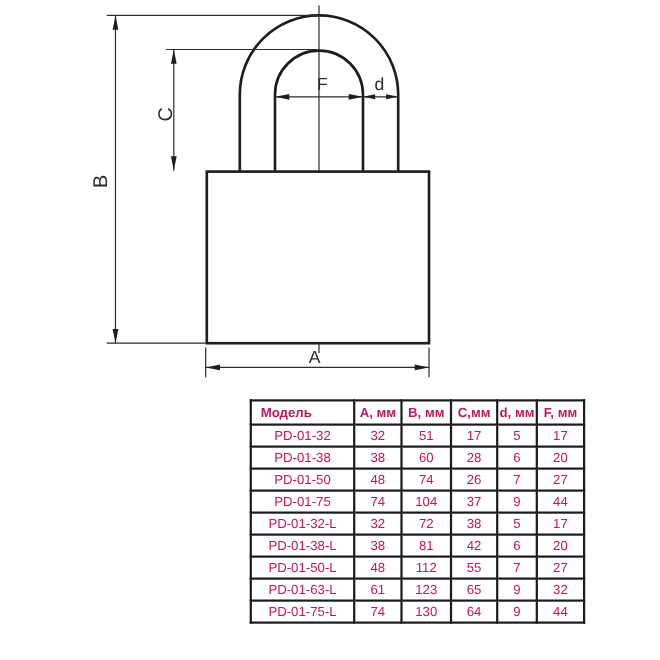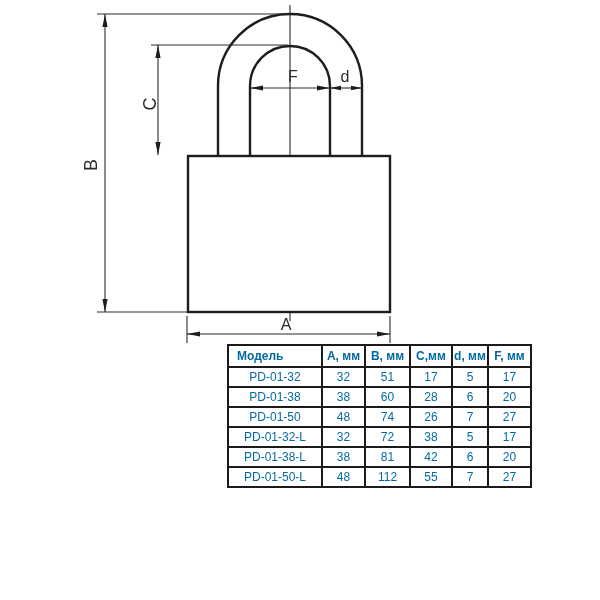--- a/index.html
+++ b/index.html
@@ -6,23 +6,23 @@
   .stage {
     position:relative; width:600px; height:600px; background:#ffffff;
     font-family:"Liberation Sans", sans-serif; overflow:hidden;
   }
   svg.diagram { position:absolute; left:0; top:0; display:block; }
   svg.diagram text { fill:#2b2b2b; }
   .dim-label { font-size:16px; }
   .dim-label-lg { font-size:18px; }
 
   table.specs {
-    position:absolute; left:227px; top:344px;
+    position:absolute; left:227px; top:363px;
     border-collapse:collapse; table-layout:fixed;
-    color:#0369a1; background:#ffffff;
+    color:#be185d; background:#ffffff;
   }
   table.specs th, table.specs td {
     border:2px solid #1b1b1b; padding:0;
     font-size:12px; line-height:1; text-align:center; vertical-align:middle;
     height:18px; overflow:hidden; white-space:nowrap;
   }
   table.specs th { font-weight:bold; height:20px; }
   table.specs .left { text-align:left; padding-left:8px; }
 </style>
 </head>
@@ -119,20 +119,28 @@
       </tr>
       <tr>
         <td>PD-01-50</td>
         <td>48</td>
         <td>74</td>
         <td>26</td>
         <td>7</td>
         <td>27</td>
       </tr>
       <tr>
+        <td>PD-01-75</td>
+        <td>74</td>
+        <td>104</td>
+        <td>37</td>
+        <td>9</td>
+        <td>44</td>
+      </tr>
+      <tr>
         <td>PD-01-32-L</td>
         <td>32</td>
         <td>72</td>
         <td>38</td>
         <td>5</td>
         <td>17</td>
       </tr>
       <tr>
         <td>PD-01-38-L</td>
         <td>38</td>
@@ -142,15 +150,31 @@
         <td>20</td>
       </tr>
       <tr>
         <td>PD-01-50-L</td>
         <td>48</td>
         <td>112</td>
         <td>55</td>
         <td>7</td>
         <td>27</td>
       </tr>
+      <tr>
+        <td>PD-01-63-L</td>
+        <td>61</td>
+        <td>123</td>
+        <td>65</td>
+        <td>9</td>
+        <td>32</td>
+      </tr>
+      <tr>
+        <td>PD-01-75-L</td>
+        <td>74</td>
+        <td>130</td>
+        <td>64</td>
+        <td>9</td>
+        <td>44</td>
+      </tr>
     </tbody>
   </table>
 </div>
 
 </body></html>

